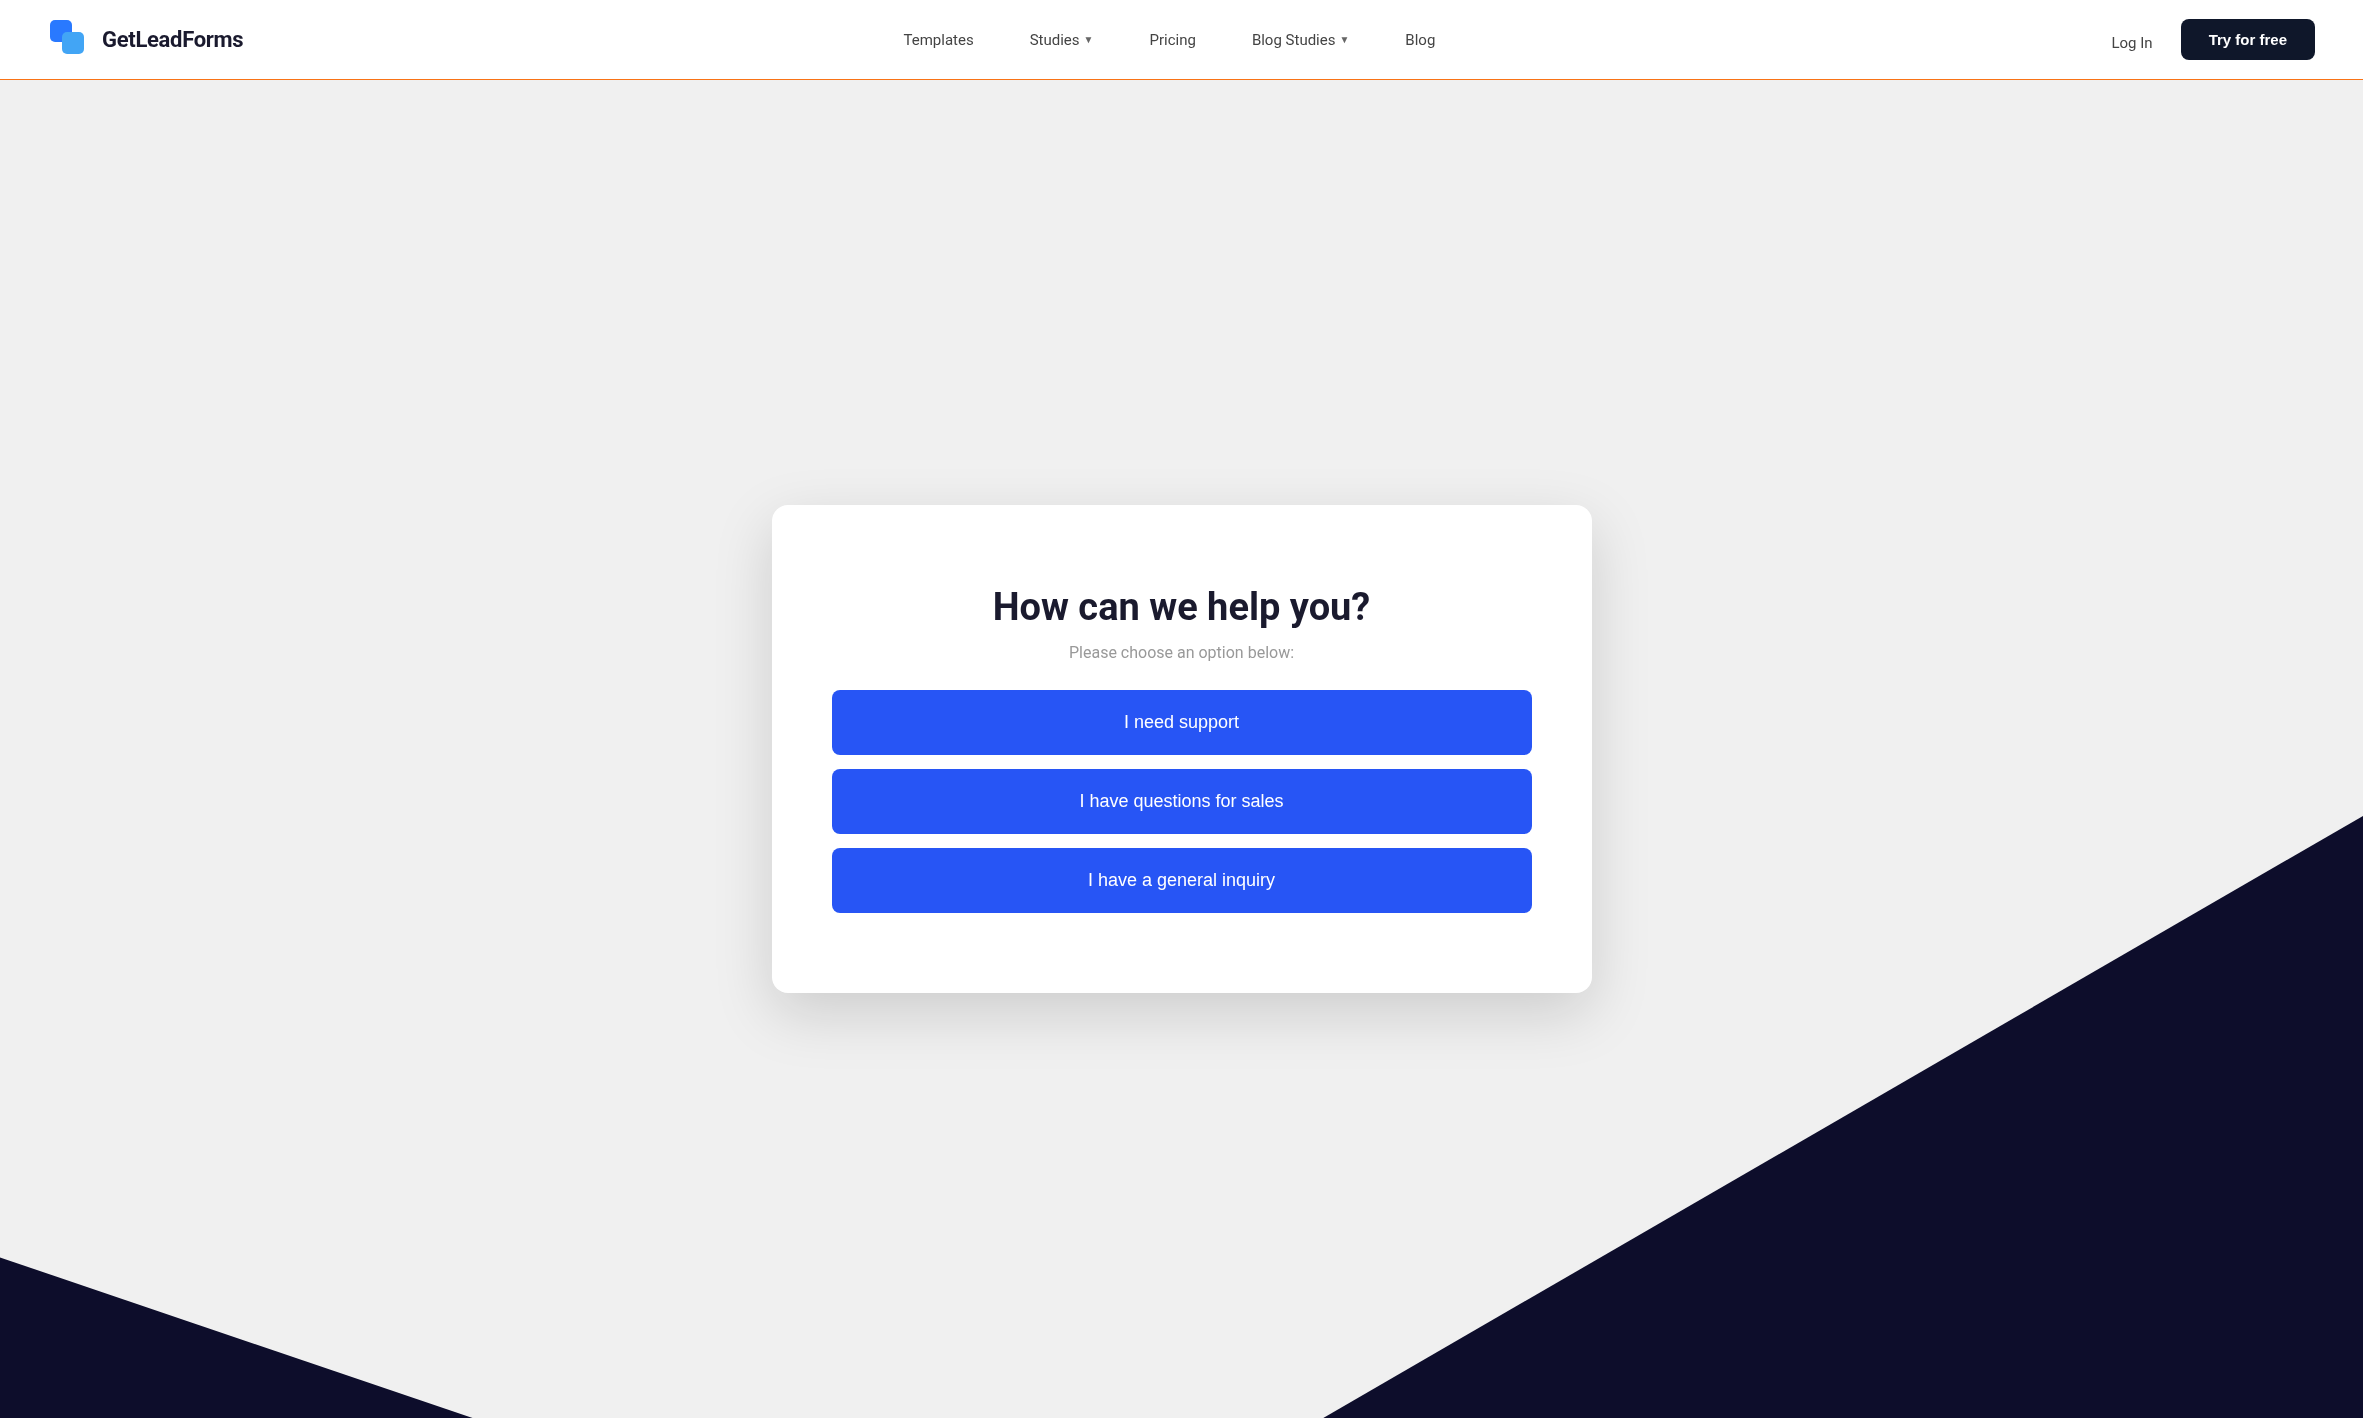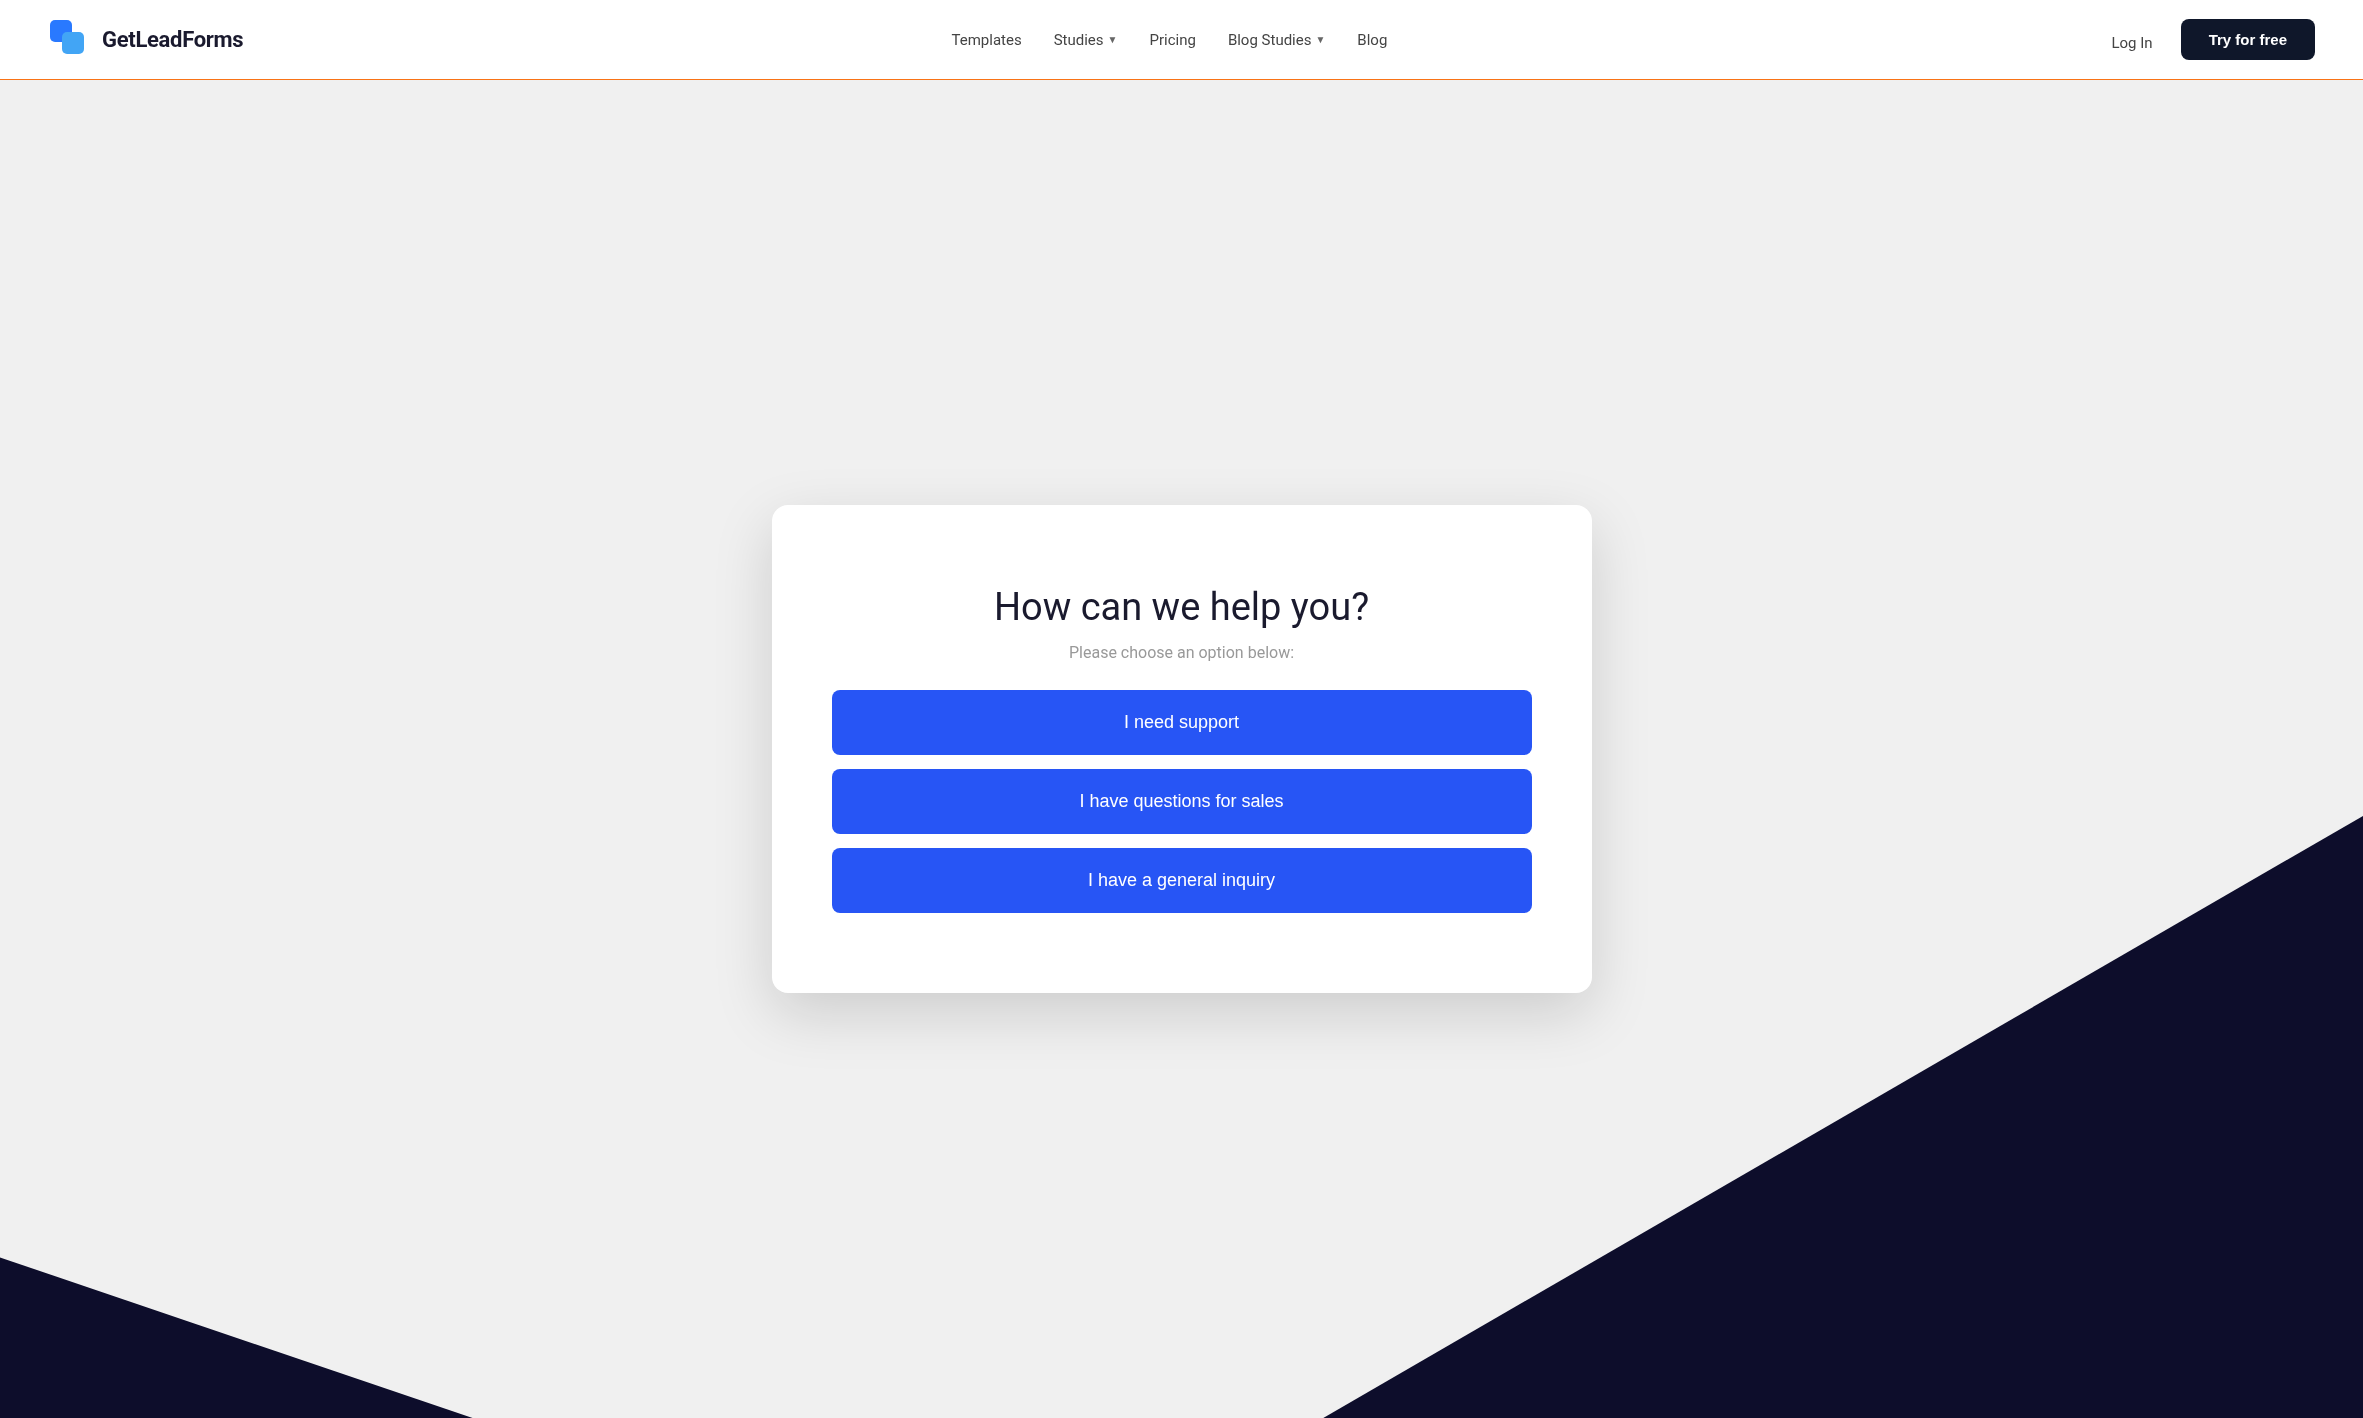--- a/index.html
+++ b/index.html
@@ -43,21 +43,21 @@
     .logo-text {
       font-size: 22px;
       font-weight: 700;
       color: #1a1a2e;
       letter-spacing: -0.3px;
     }
 
     .navbar-nav {
       display: flex;
       align-items: center;
-      gap: 0;
+      gap: 24px;
     }
 
     .nav-item {
       display: flex;
       align-items: center;
       gap: 4px;
       padding: 8px 16px;
       font-size: 15px;
       color: #444;
       cursor: pointer;
@@ -141,21 +141,21 @@
       box-shadow: 0 20px 60px rgba(0,0,0,0.15);
       width: 820px;
       padding: 80px 60px 80px;
       display: flex;
       flex-direction: column;
       align-items: center;
     }
 
     .card-title {
       font-size: 38px;
-      font-weight: 400;
+      font-weight: 700;
       color: #1a1a2e;
       text-align: center;
       margin-bottom: 14px;
     }
 
     .card-subtitle {
       font-size: 16px;
       color: #999;
       text-align: center;
       margin-bottom: 28px;

